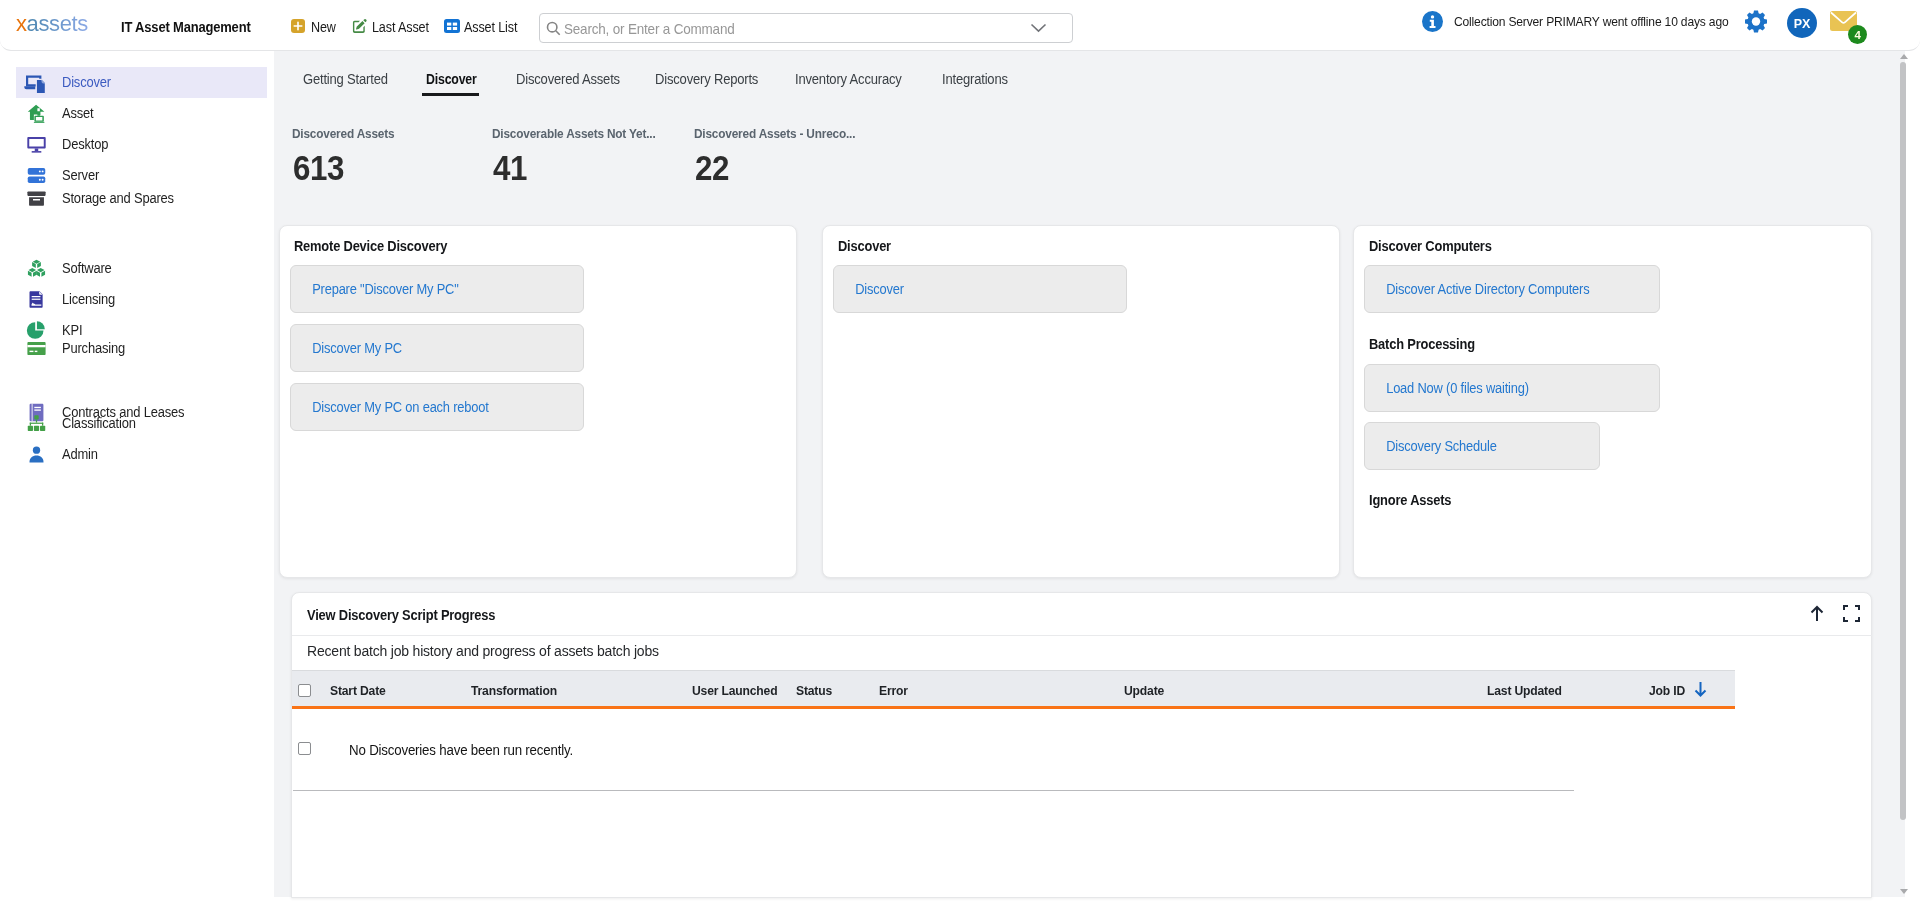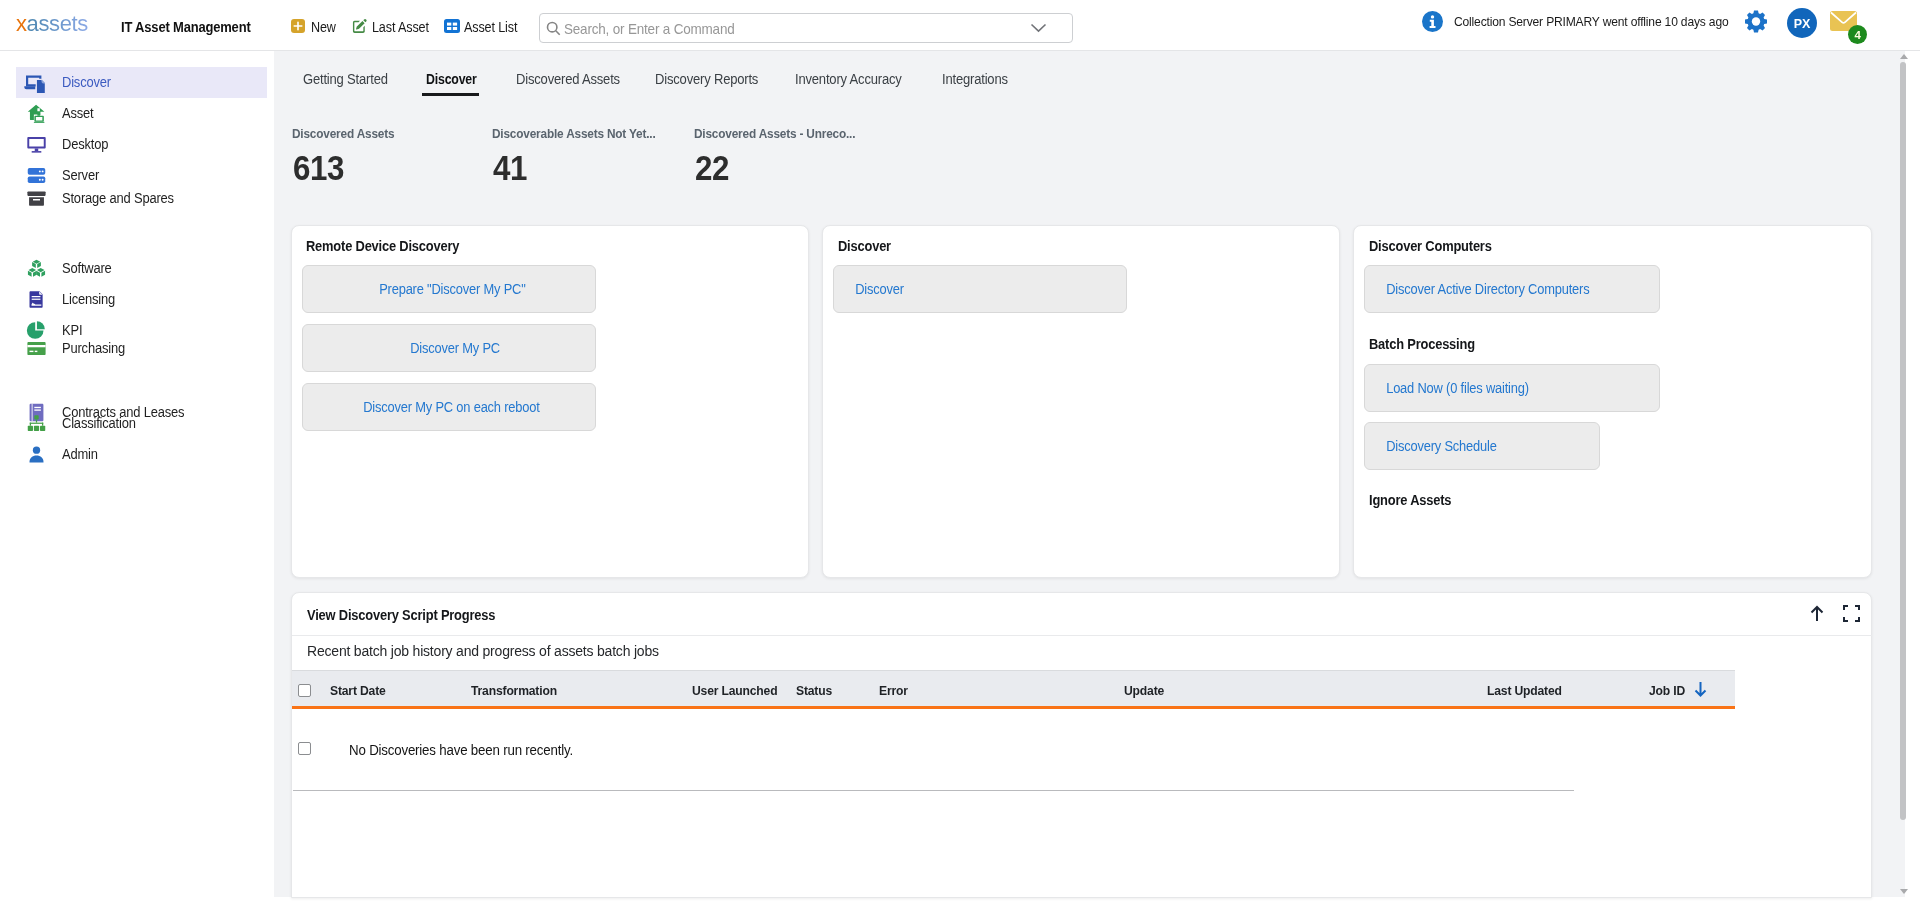--- a/index.html
+++ b/index.html
@@ -1,20 +1,20 @@
 <!DOCTYPE html>
 <html><head>
 <meta charset="utf-8">
 <style>
 * { margin:0; padding:0; box-sizing:border-box; }
 html,body { width:1920px; height:911px; background:#fff; font-family:"Liberation Sans",sans-serif; overflow:hidden; }
 #app { position:relative; width:1920px; height:911px; background:#fff; }
 
 
-#header { position:absolute; left:0; top:0; width:1920px; height:51px; background:#fff; border-bottom:1px solid #e4e5e7; z-index:5; }
+#header { position:absolute; left:0; top:0; width:1920px; height:51px; background:#fff; border-bottom:1px solid #e4e5e7; z-index:5;border-radius:11px; }
 #logo { position:absolute; left:16px; top:11px; font-size:22px; letter-spacing:-0.4px; }
 #logo .lx { color:#e8740c; }
 #logo .la { background:linear-gradient(90deg,#4d87b0,#8ca9e6); -webkit-background-clip:text; background-clip:text; color:transparent; }
 #apptitle { position:absolute; left:121px; top:19px; font-size:14.5px; font-weight:bold; color:#111; letter-spacing:-0.2px; transform:scaleX(0.895); transform-origin:0 50%; white-space:nowrap; }
 .hbtn { position:absolute; top:19px; font-size:14px; color:#1b1b1b; letter-spacing:-0.15px; transform:scaleX(0.9); transform-origin:0 50%; white-space:nowrap; }
 .hicon { position:absolute; top:19px; }
 #searchbox { position:absolute; left:539px; top:13px; width:534px; height:30px; background:#fff; border:1px solid #cdcfd2; border-radius:4px; }
 #searchph { position:absolute; left:24px; top:7px; font-size:14.5px; color:#979797; letter-spacing:-0.2px; transform:scaleX(0.93); transform-origin:0 50%; white-space:nowrap; }
 #ntext { position:absolute; left:1454px; top:14px; font-size:13.5px; color:#1a1a1a; letter-spacing:-0.2px; transform:scaleX(0.895); transform-origin:0 50%; white-space:nowrap; }
 
@@ -210,21 +210,21 @@
     <div class="tab" style="left:668px;">Integrations</div>
     <div id="tabline"></div>
 
     <div class="statlab" style="left:18px;">Discovered Assets</div>
     <div class="statnum" style="left:19px;">613</div>
     <div class="statlab" style="left:218px;">Discoverable Assets Not Yet...</div>
     <div class="statnum" style="left:219px;">41</div>
     <div class="statlab" style="left:420px;">Discovered Assets - Unreco...</div>
     <div class="statnum" style="left:421px;">22</div>
 
-    <div class="card" style="left:17px; top:174px; width:518px; height:353px;text-align:center;">
+    <div class="card" style="left:5px; top:174px; width:518px; height:353px;">
       <div class="ctitle" style="left:14px; top:12px;">Remote Device Discovery</div>
       <div class="cbtn" style="left:10px; top:39px;"><span>Prepare "Discover My PC"</span></div>
       <div class="cbtn" style="left:10px; top:98px;"><span>Discover My PC</span></div>
       <div class="cbtn" style="left:10px; top:157px;"><span>Discover My PC on each reboot</span></div>
     </div>
     <div class="card" style="left:548px; top:174px; width:518px; height:353px;">
       <div class="ctitle" style="left:15px; top:12px;">Discover</div>
       <div class="cbtn" style="left:10px; top:39px;"><span>Discover</span></div>
     </div>
     <div class="card" style="left:1079px; top:174px; width:519px; height:353px;">

